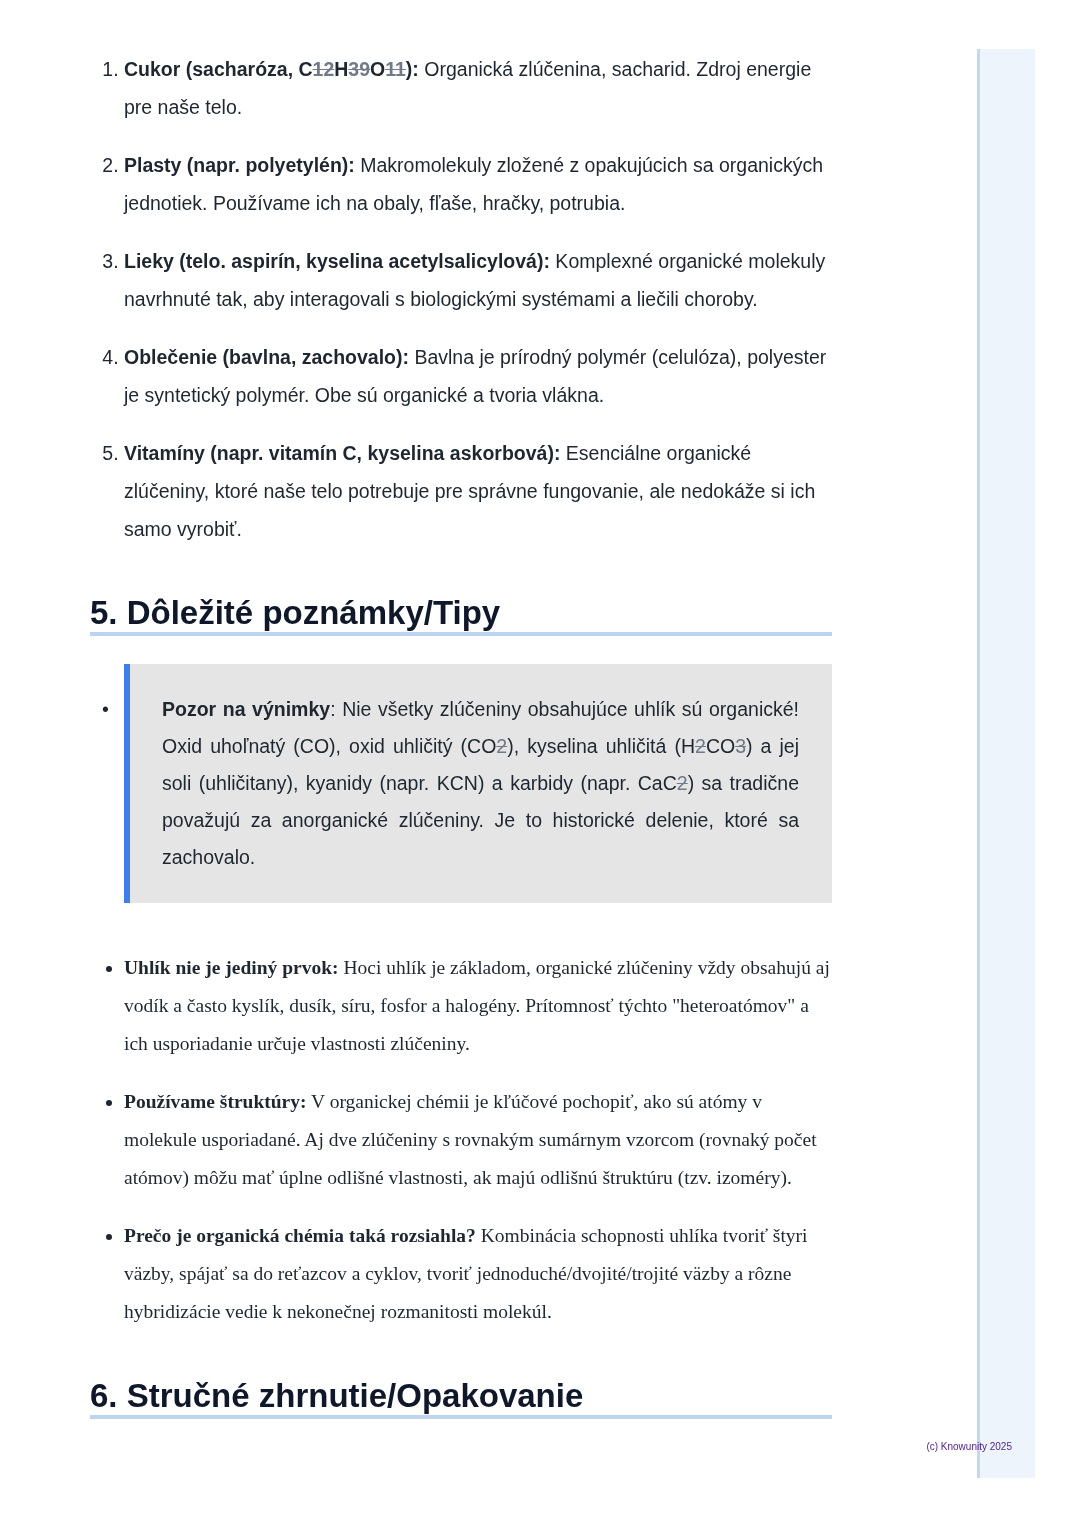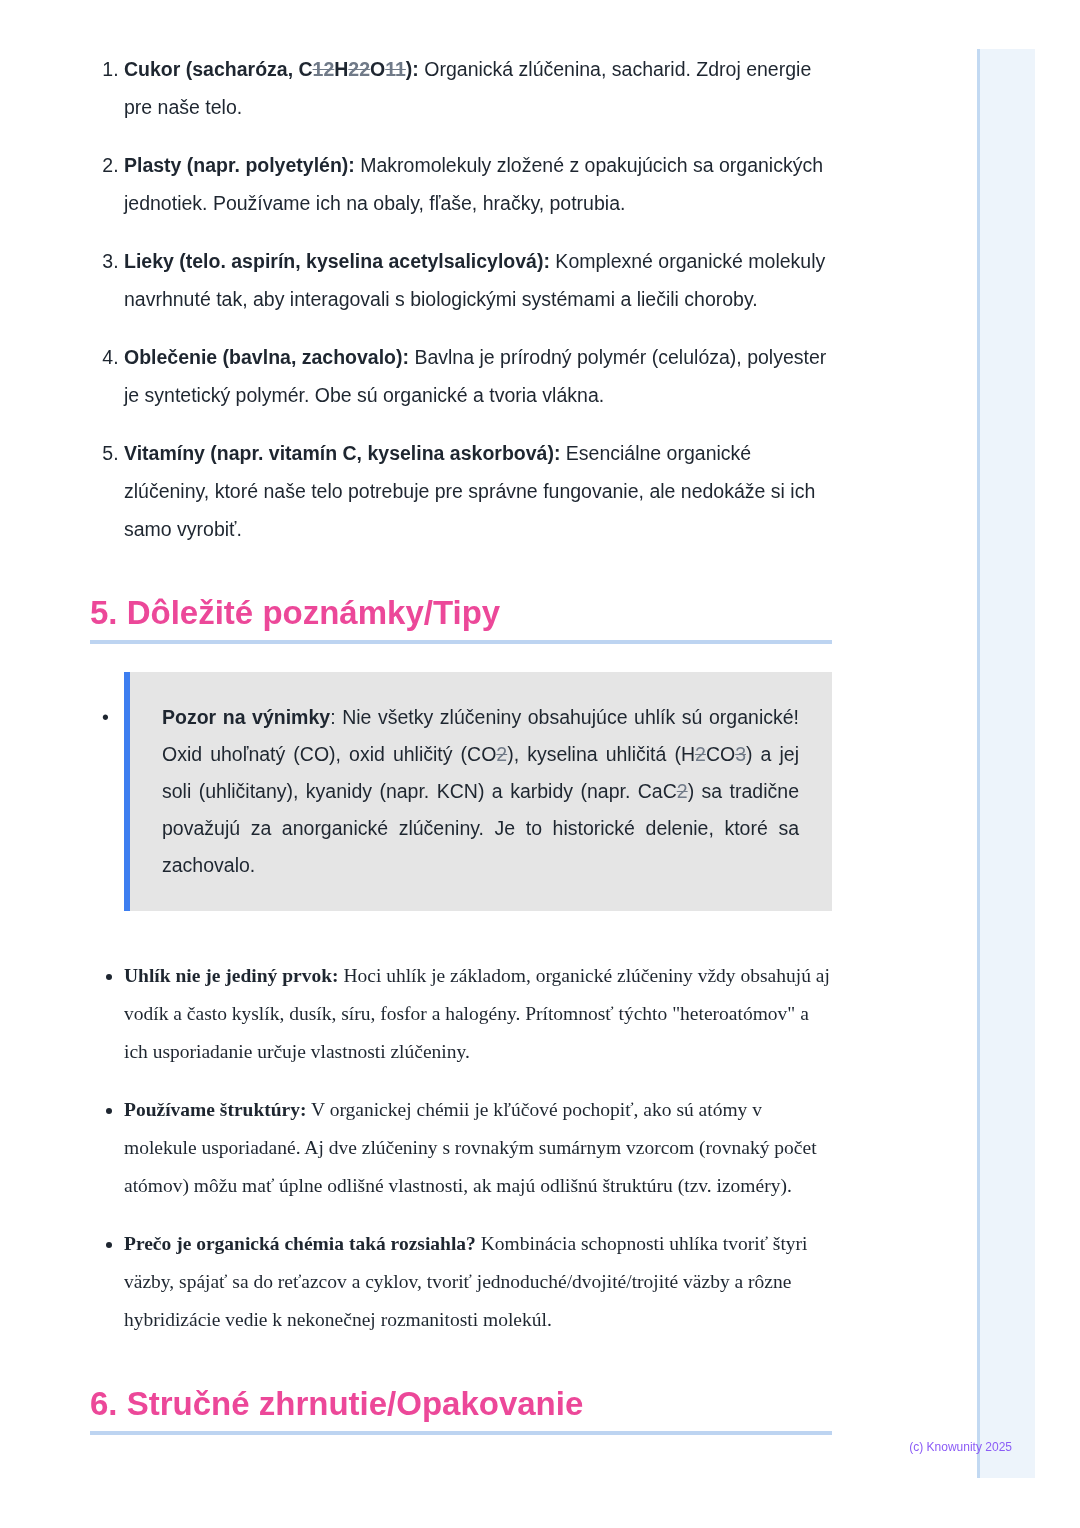--- a/index.html
+++ b/index.html
@@ -31,25 +31,25 @@
   .mut{color:#707a88;}
   p.intro{margin:0 0 30px 0;}
   ol.numbered{
     margin:0;
     padding-left:34px;
   }
   ol.numbered li{margin-bottom:20px;}
   ol.numbered li:last-child{margin-bottom:16px;}
   h2.section-title{
     margin:46px 0 0 0;
-    padding-bottom:8px;
+    padding-bottom:0;
     font-size:33px;
     line-height:38px;
     font-weight:700;
-    color:#ec4899;
+    color:#0f172a;
     border-bottom:4px solid #bdd4f1;
   }
   .callout-row{
     display:flex;
     align-items:flex-start;
     margin-top:28px;
   }
   .callout-dot{
     flex:0 0 34px;
     padding-left:12px;
@@ -70,35 +70,35 @@
     margin:46px 0 0 0;
     padding-left:34px;
     list-style:disc;
   }
   ul.tips li{margin-bottom:20px;font-family:Liberation Serif, serif;}
   ul.tips li:last-child{margin-bottom:16px;}
   .footer-credit{
     position:absolute;
     top:1437px;
     right:68px;
-    font-size:12px;
+    font-size:10px;
     line-height:20px;
-    color:#8b5cf6;
+    color:#4c1d95;
   }
 </style>
 </head>
 <body>
 
 <div class="page-strip"></div>
 
 <div class="content">
 
 
   <ol class="numbered">
-      <li><span class="b">Cukor (sacharóza, C</span><span class="b st mut">12</span><span class="b">H</span><span class="b st mut">22</span><span class="b">O</span><span class="b st mut">11</span><span class="b">):</span><span> Organická zlúčenina, sacharid. Zdroj energie pre naše telo.</span></li>
+      <li><span class="b">Cukor (sacharóza, C</span><span class="b st mut">12</span><span class="b">H</span><span class="b st mut">39</span><span class="b">O</span><span class="b st mut">11</span><span class="b">):</span><span> Organická zlúčenina, sacharid. Zdroj energie pre naše telo.</span></li>
       <li><span class="b">Plasty (napr. polyetylén):</span><span> Makromolekuly zložené z opakujúcich sa organických jednotiek. Používame ich na obaly, fľaše, hračky, potrubia.</span></li>
       <li><span class="b">Lieky (telo. aspirín, kyselina acetylsalicylová):</span><span> Komplexné organické molekuly navrhnuté tak, aby interagovali s biologickými systémami a liečili choroby.</span></li>
       <li><span class="b">Oblečenie (bavlna, zachovalo):</span><span> Bavlna je prírodný polymér (celulóza), polyester je syntetický polymér. Obe sú organické a tvoria vlákna.</span></li>
       <li><span class="b">Vitamíny (napr. vitamín C, kyselina askorbová):</span><span> Esenciálne organické zlúčeniny, ktoré naše telo potrebuje pre správne fungovanie, ale nedokáže si ich samo vyrobiť.</span></li>
     </ol>
 
   <h2 class="section-title">5. Dôležité poznámky/Tipy</h2>
 
   <div class="callout-row">
     <span class="callout-dot">•</span>

